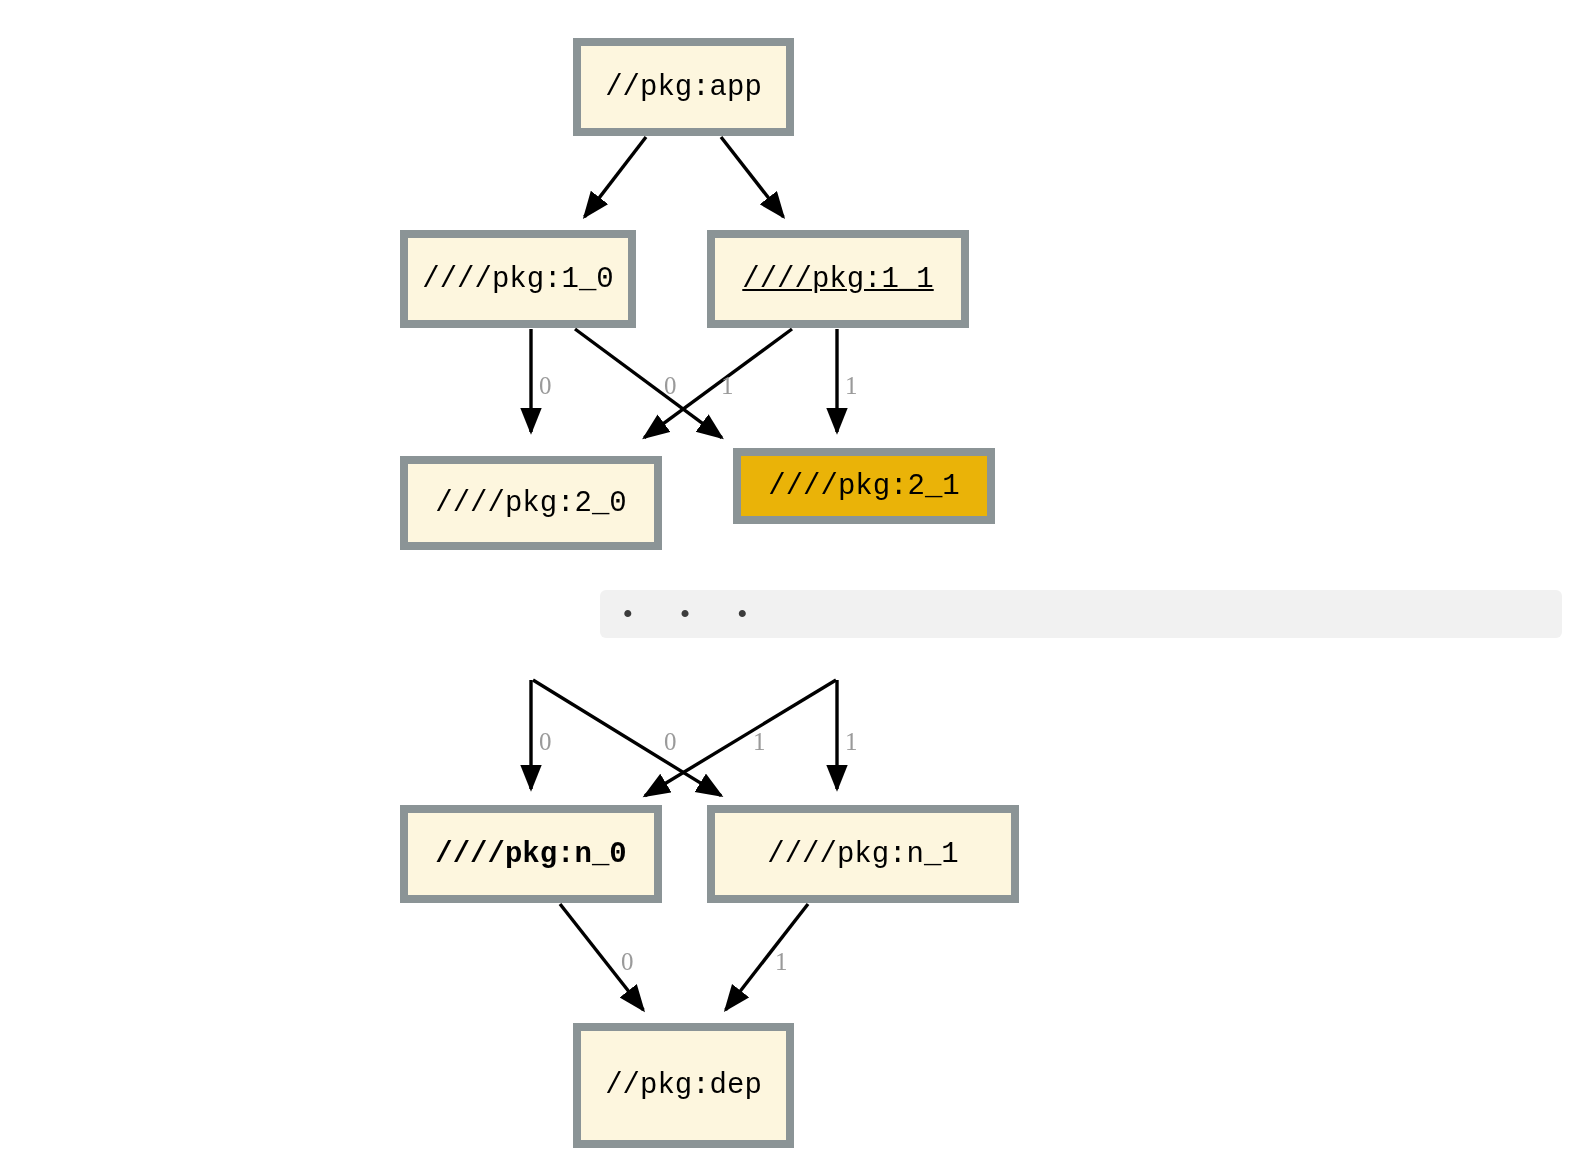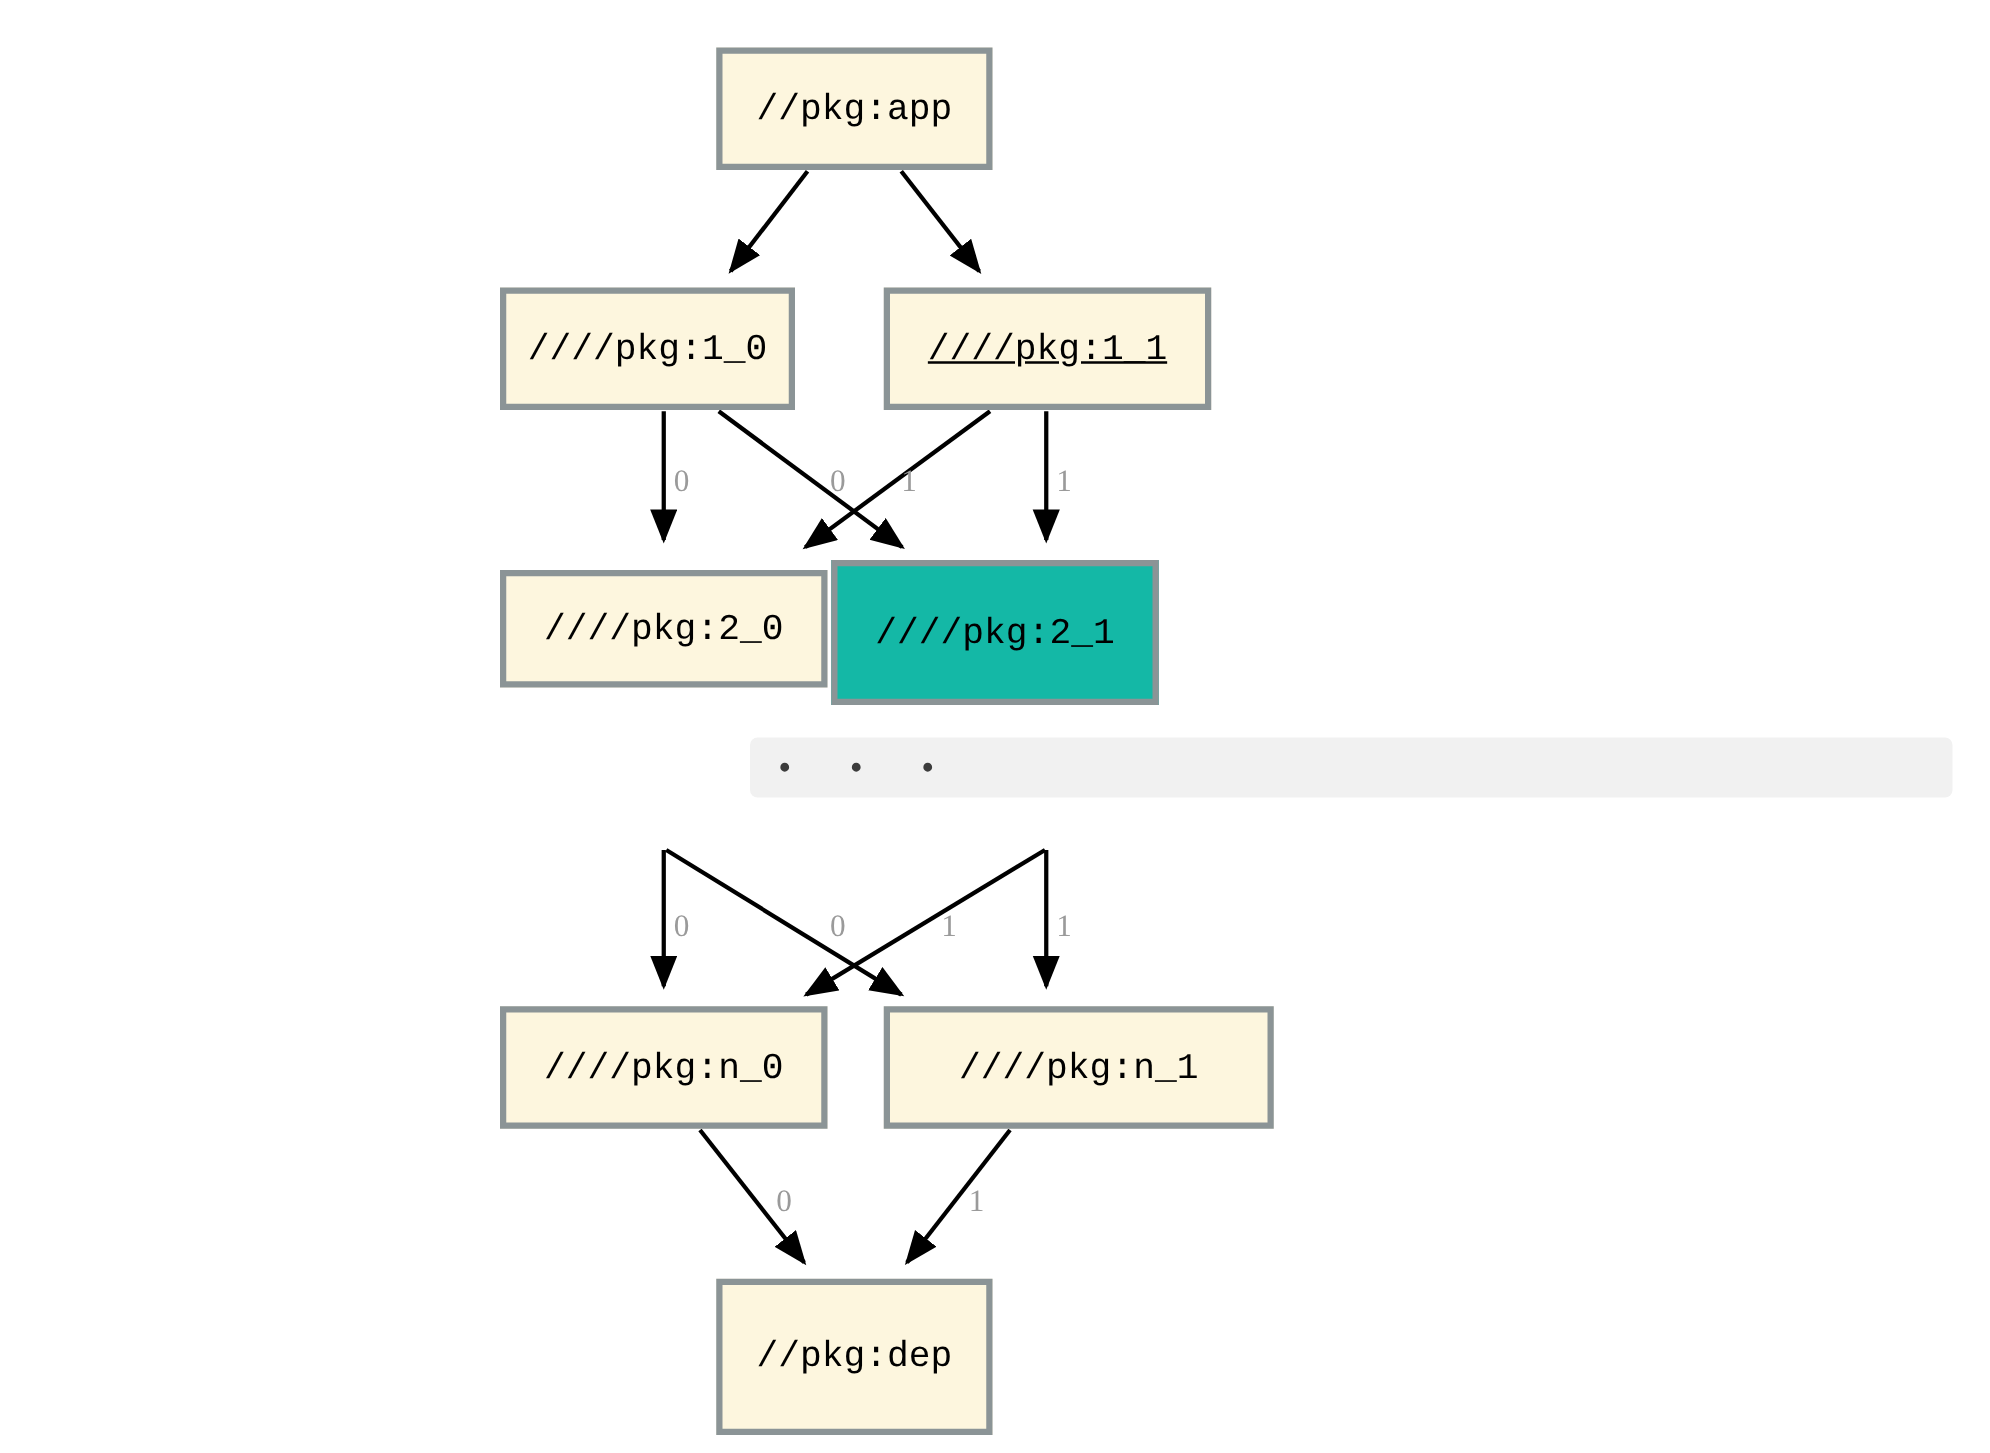--- a/index.html
+++ b/index.html
@@ -21,21 +21,21 @@
     position: absolute;
     left: 0;
     top: 0;
     width: 1592px;
     height: 1162px;
   }
   .node-box {
     position: absolute;
     box-sizing: border-box;
     background: #fdf6de;
-    border: 5px solid #22c55e;
+    border: 8px solid #22c55e;
     display: flex;
     align-items: center;
     justify-content: center;
   }
   .node-label {
     font-family: "Liberation Mono", "DejaVu Sans Mono", monospace;
     font-size: 29px;
     color: #000000;
     letter-spacing: 0px;
     white-space: nowrap;
@@ -98,24 +98,24 @@
       </div>
       <div class="node-box" style="left: 400px; top: 230px; width: 236px; height: 98px; background: rgb(253, 246, 222); border-color: rgb(139, 148, 150);">
         <span class="node-label">////pkg:1_0</span>
       </div>
       <div class="node-box" style="left: 707px; top: 230px; width: 262px; height: 98px; background: rgb(253, 246, 222); border-color: rgb(139, 148, 150); text-decoration: underline;">
         <span class="node-label">////pkg:1_1</span>
       </div>
       <div class="node-box" style="left: 400px; top: 456px; width: 262px; height: 94px; background: rgb(253, 246, 222); border-color: rgb(139, 148, 150);">
         <span class="node-label">////pkg:2_0</span>
       </div>
-      <div class="node-box" style="left: 665px; top: 448px; width: 262px; height: 116px; background: #14b8a6; border-color: rgb(139, 148, 150);">
+      <div class="node-box" style="left: 733px; top: 448px; width: 262px; height: 76px; background: #eab308; border-color: rgb(139, 148, 150);">
         <span class="node-label">////pkg:2_1</span>
       </div>
-      <div class="node-box" style="left: 400px; top: 805px; width: 262px; height: 98px; background: rgb(253, 246, 222); border-color: rgb(139, 148, 150);">
+      <div class="node-box" style="left: 400px; top: 805px; width: 262px; height: 98px; background: rgb(253, 246, 222); border-color: rgb(139, 148, 150); font-weight: bold;">
         <span class="node-label">////pkg:n_0</span>
       </div>
       <div class="node-box" style="left: 707px; top: 805px; width: 312px; height: 98px; background: rgb(253, 246, 222); border-color: rgb(139, 148, 150);">
         <span class="node-label">////pkg:n_1</span>
       </div>
       <div class="node-box" style="left: 573px; top: 1023px; width: 221px; height: 125px; background: rgb(253, 246, 222); border-color: rgb(139, 148, 150);">
         <span class="node-label">//pkg:dep</span>
       </div>
     </div>
 

